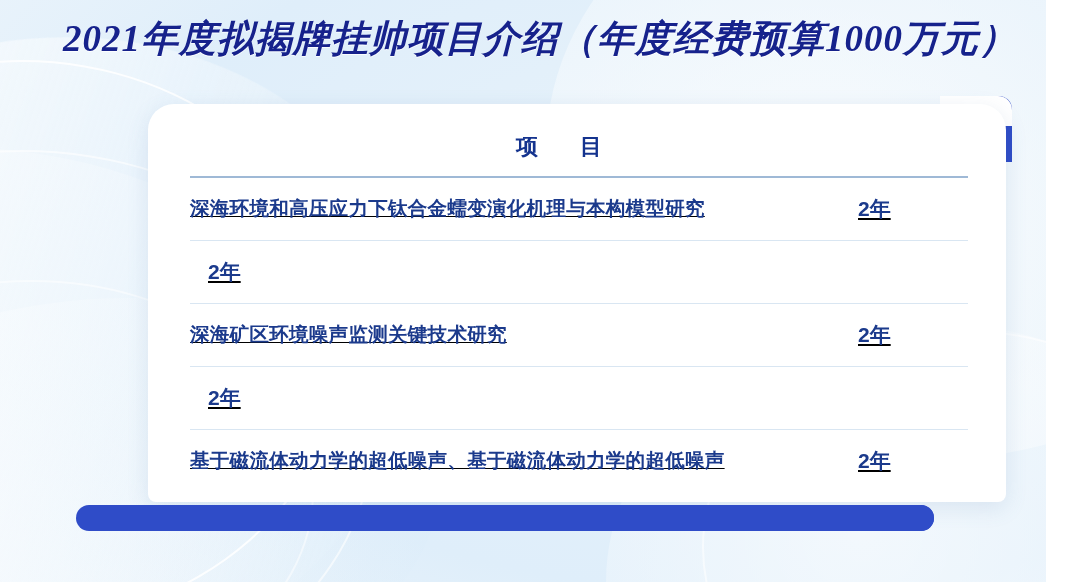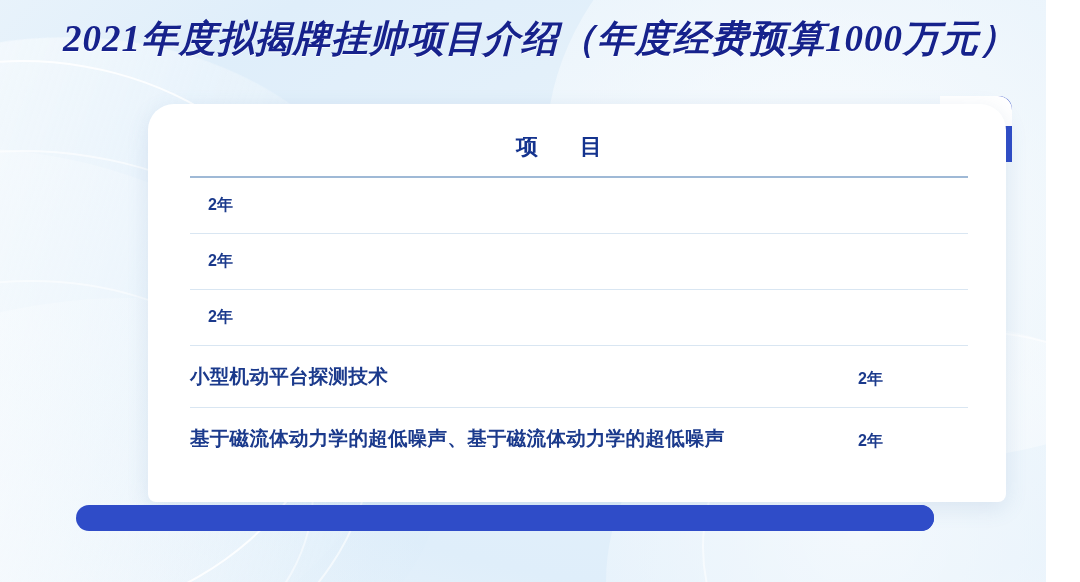--- a/index.html
+++ b/index.html
@@ -140,22 +140,23 @@
 
   
   .table {
     position: absolute;
     left: 190px;
     top: 126px;
     width: 778px;
   }
   .row {
     display: flex;
-    align-items: flex-end;
+    align-items: flex-start;
     border-bottom: 1px solid #d9e6f2;
+    text-decoration: underline;
   }
   .head-row {
     border-bottom: 2px solid #9fb9d6;
     padding: 6px 0 14px 0;
   }
   .head-cell {
     color: #14338e;
     font-size: 22px;
     font-weight: bold;
     letter-spacing: 10px;
@@ -181,21 +182,21 @@
   }
   .body-row:last-child { border-bottom: none; }
   .cell-text {
     color: #1b3a8c;
     font-size: 19.5px;
     font-weight: bold;
     letter-spacing: 0.3px;
   }
   .cell-period {
     color: #1b3a8c;
-    font-size: 16px;
+    font-size: 21px;
     font-weight: bold;
   }
 </style>
 </head>
 <body>
 
 <div class="slide">
 
   <div class="bg-swoosh sw1"></div>
   <div class="bg-swoosh sw2"></div>
@@ -216,33 +217,34 @@
 
   <div class="table">
 
     <div class="row head-row">
       <div class="col-project head-cell head-project">
         <span class="inner">项　目</span>
       </div>
     </div>
 
     <div class="row body-row">
-      <div class="col-period cell-period">2年</div>
-    </div>
-
-    <div class="row body-row">
-      <div class="col-period cell-period">2年</div>
-    </div>
-
-    <div class="row body-row">
-      <div class="col-period cell-period">2年</div>
-    </div>
-
-    <div class="row body-row">
-      <div class="col-project cell-text">小型机动平台探测技术</div>
+      <div class="col-project cell-text">深海环境和高压应力下钛合金蠕变演化机理与本构模型研究</div>
+      <div class="col-period cell-period">2年</div>
+    </div>
+
+    <div class="row body-row">
+      <div class="col-period cell-period">2年</div>
+    </div>
+
+    <div class="row body-row">
+      <div class="col-project cell-text">深海矿区环境噪声监测关键技术研究</div>
+      <div class="col-period cell-period">2年</div>
+    </div>
+
+    <div class="row body-row">
       <div class="col-period cell-period">2年</div>
     </div>
 
     <div class="row body-row">
       <div class="col-project cell-text">基于磁流体动力学的超低噪声、基于磁流体动力学的超低噪声</div>
       <div class="col-period cell-period">2年</div>
     </div>
 
   </div>
 

